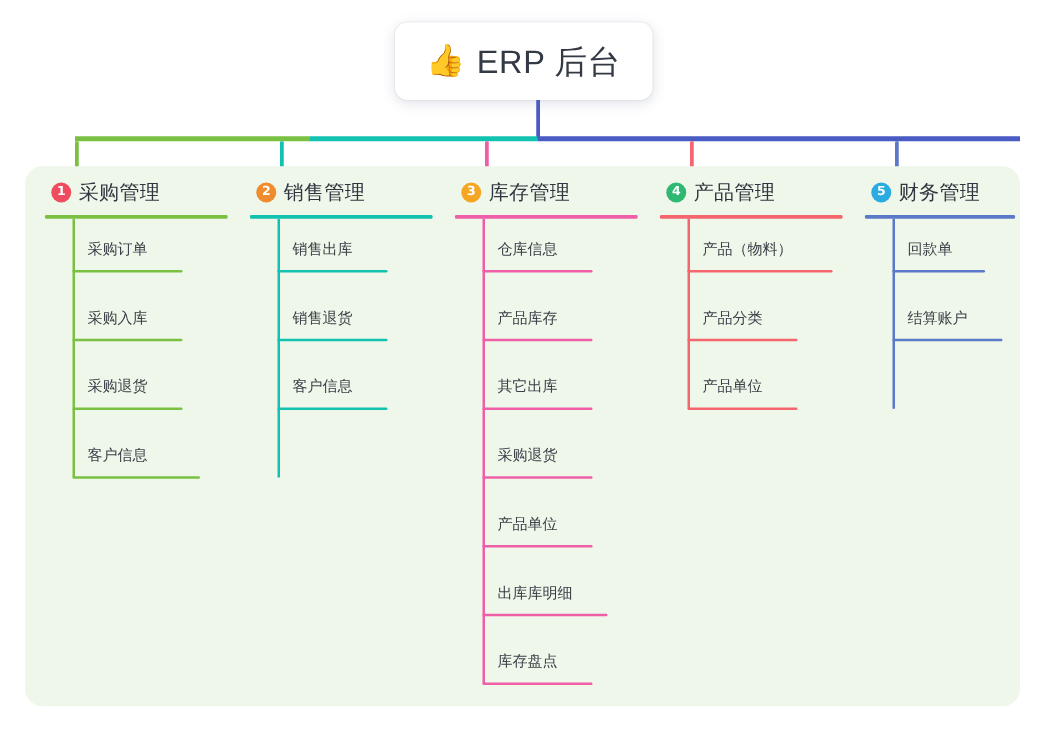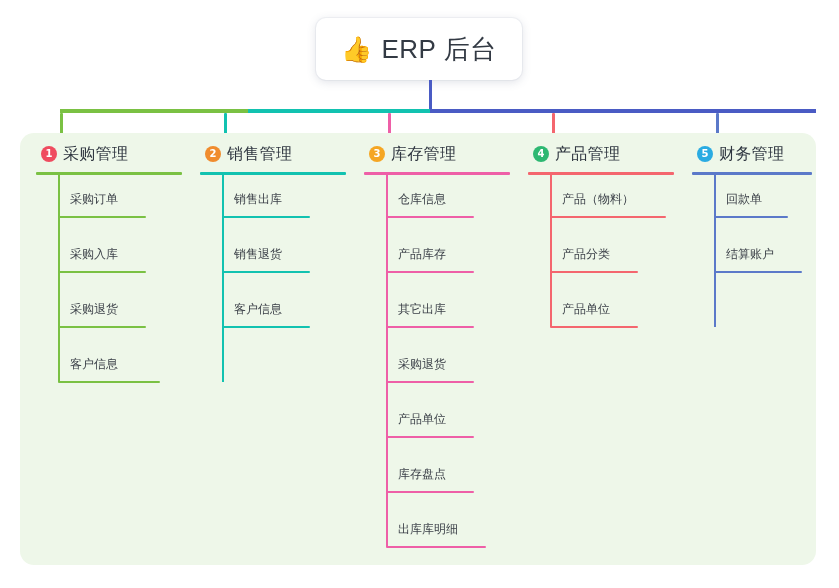--- a/index.html
+++ b/index.html
@@ -149,27 +149,27 @@
           </div>
           <div class="item">
             <span class="item-label">采购退货</span>
             <div class="item-rule" style="background: rgb(238, 95, 167); width: 88px;"></div>
           </div>
           <div class="item">
             <span class="item-label">产品单位</span>
             <div class="item-rule" style="background: rgb(238, 95, 167); width: 88px;"></div>
           </div>
           <div class="item">
-            <span class="item-label">库存盘点</span>
-            <div class="item-rule" style="background: rgb(238, 95, 167); width: 88px;"></div>
-          </div>
-          <div class="item">
             <span class="item-label">出库库明细</span>
             <div class="item-rule" style="background: rgb(238, 95, 167); width: 100px;"></div>
           </div>
+          <div class="item">
+            <span class="item-label">库存盘点</span>
+            <div class="item-rule" style="background: rgb(238, 95, 167); width: 88px;"></div>
+          </div>
         </div>
       </div>
       <div class="col" style="left: 528px; width: 150px;">
         <div class="col-head">
           <span class="badge" style="background: rgb(46, 184, 114);">4</span>
           <span class="col-title">产品管理</span>
         </div>
         <div class="head-rule" style="background: rgb(244, 102, 110); width: 146px;"></div>
         <div class="items">
           <div class="spine" style="background: rgb(244, 102, 110); height: 152px;"></div>

